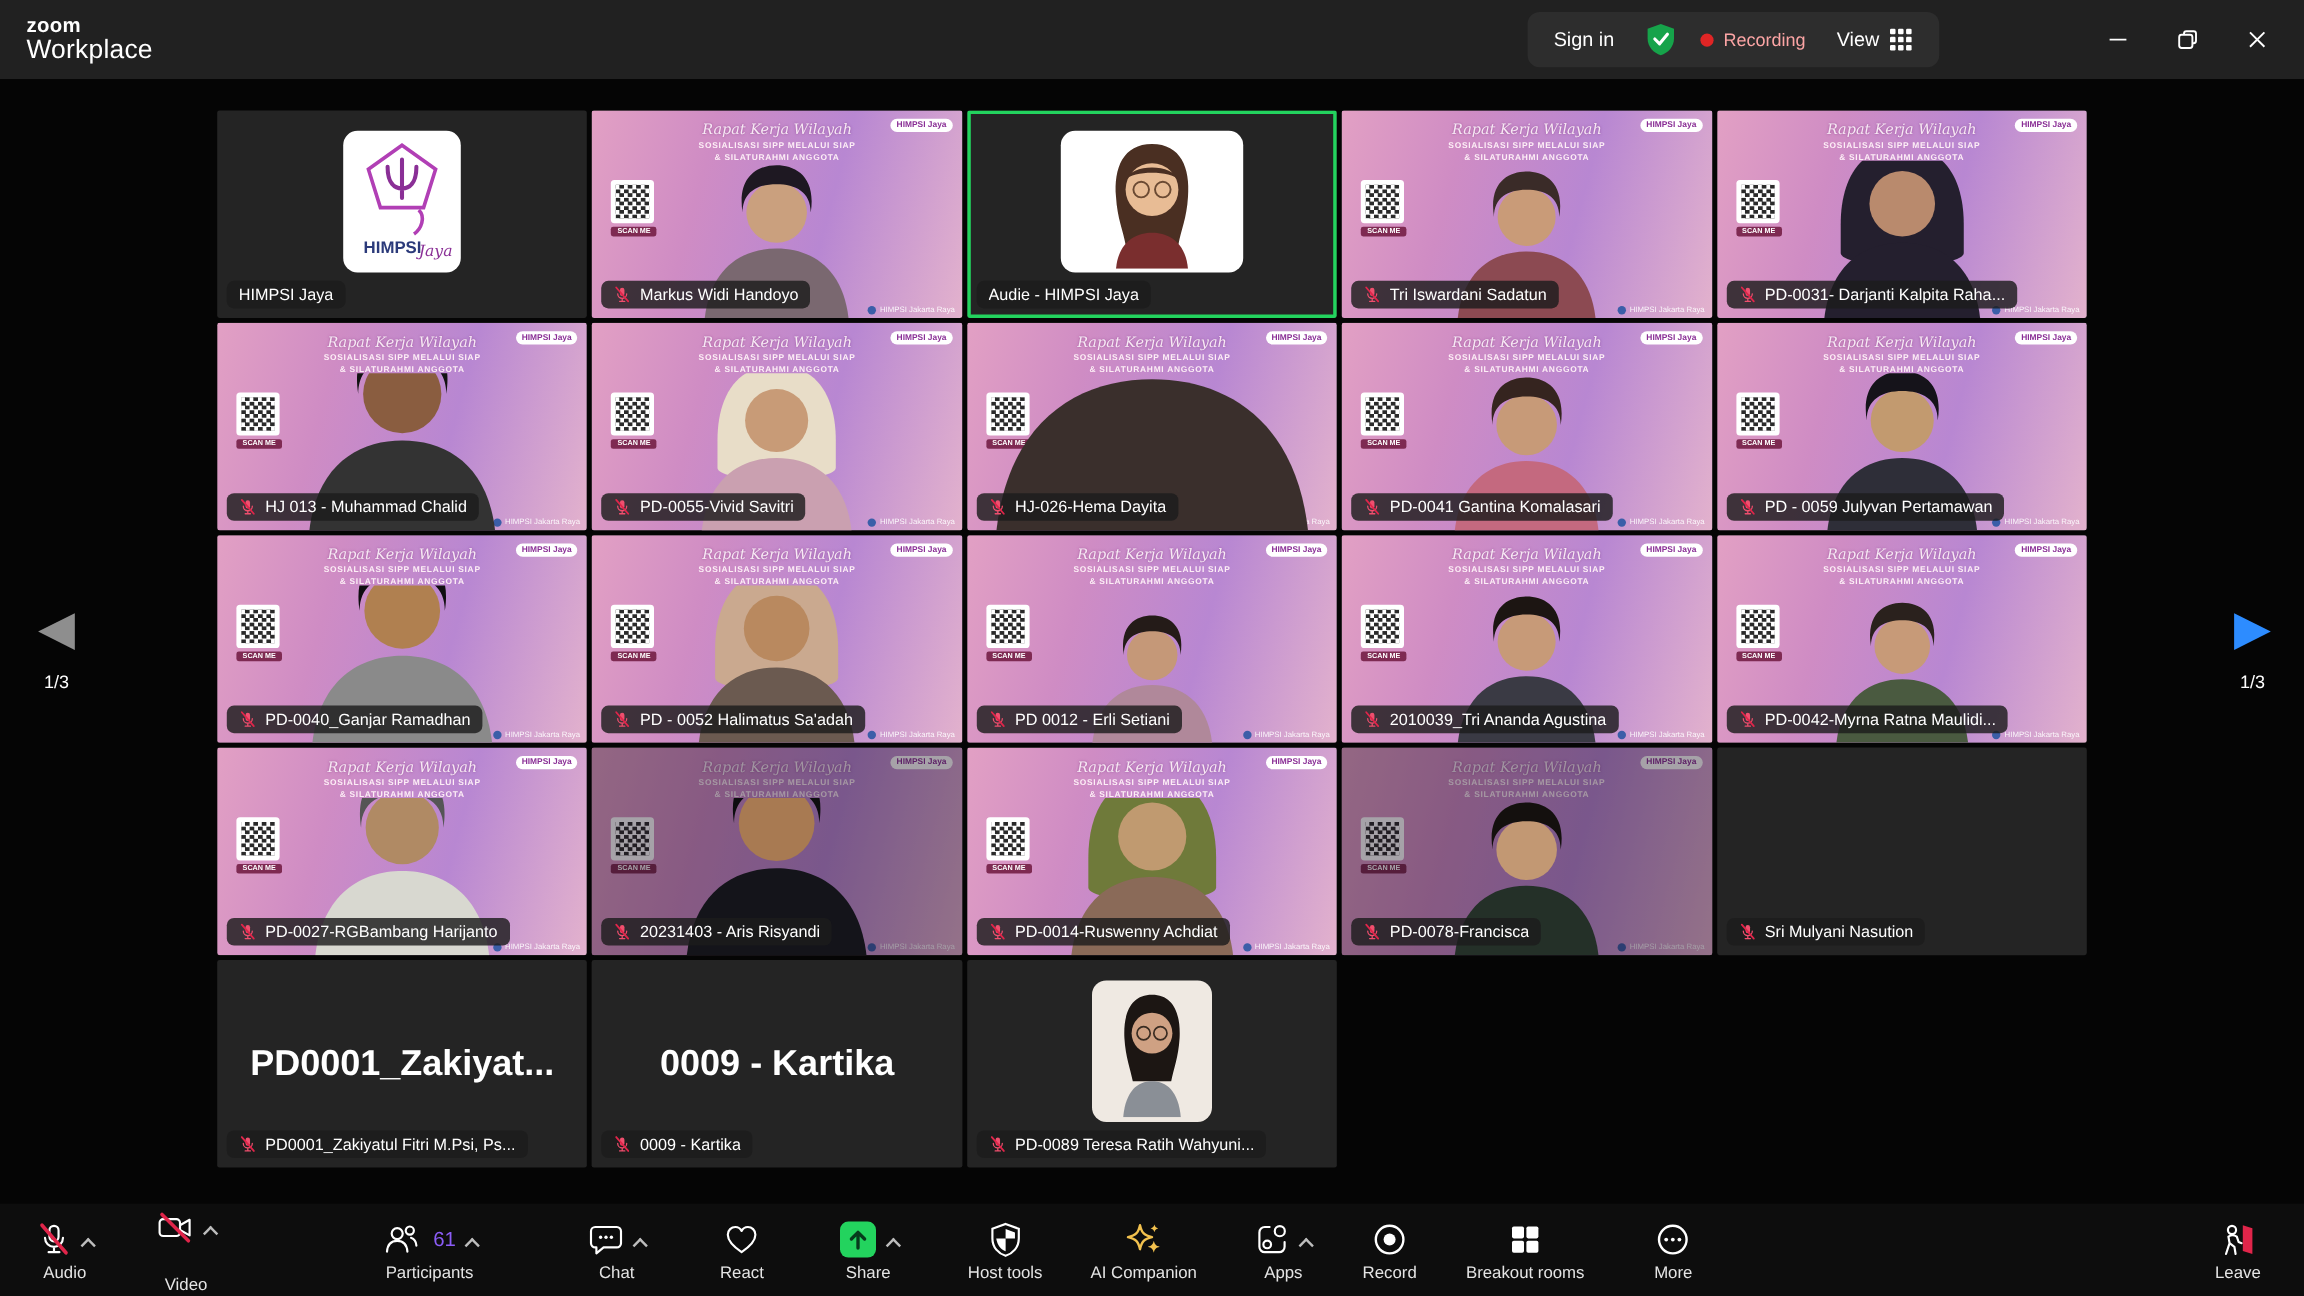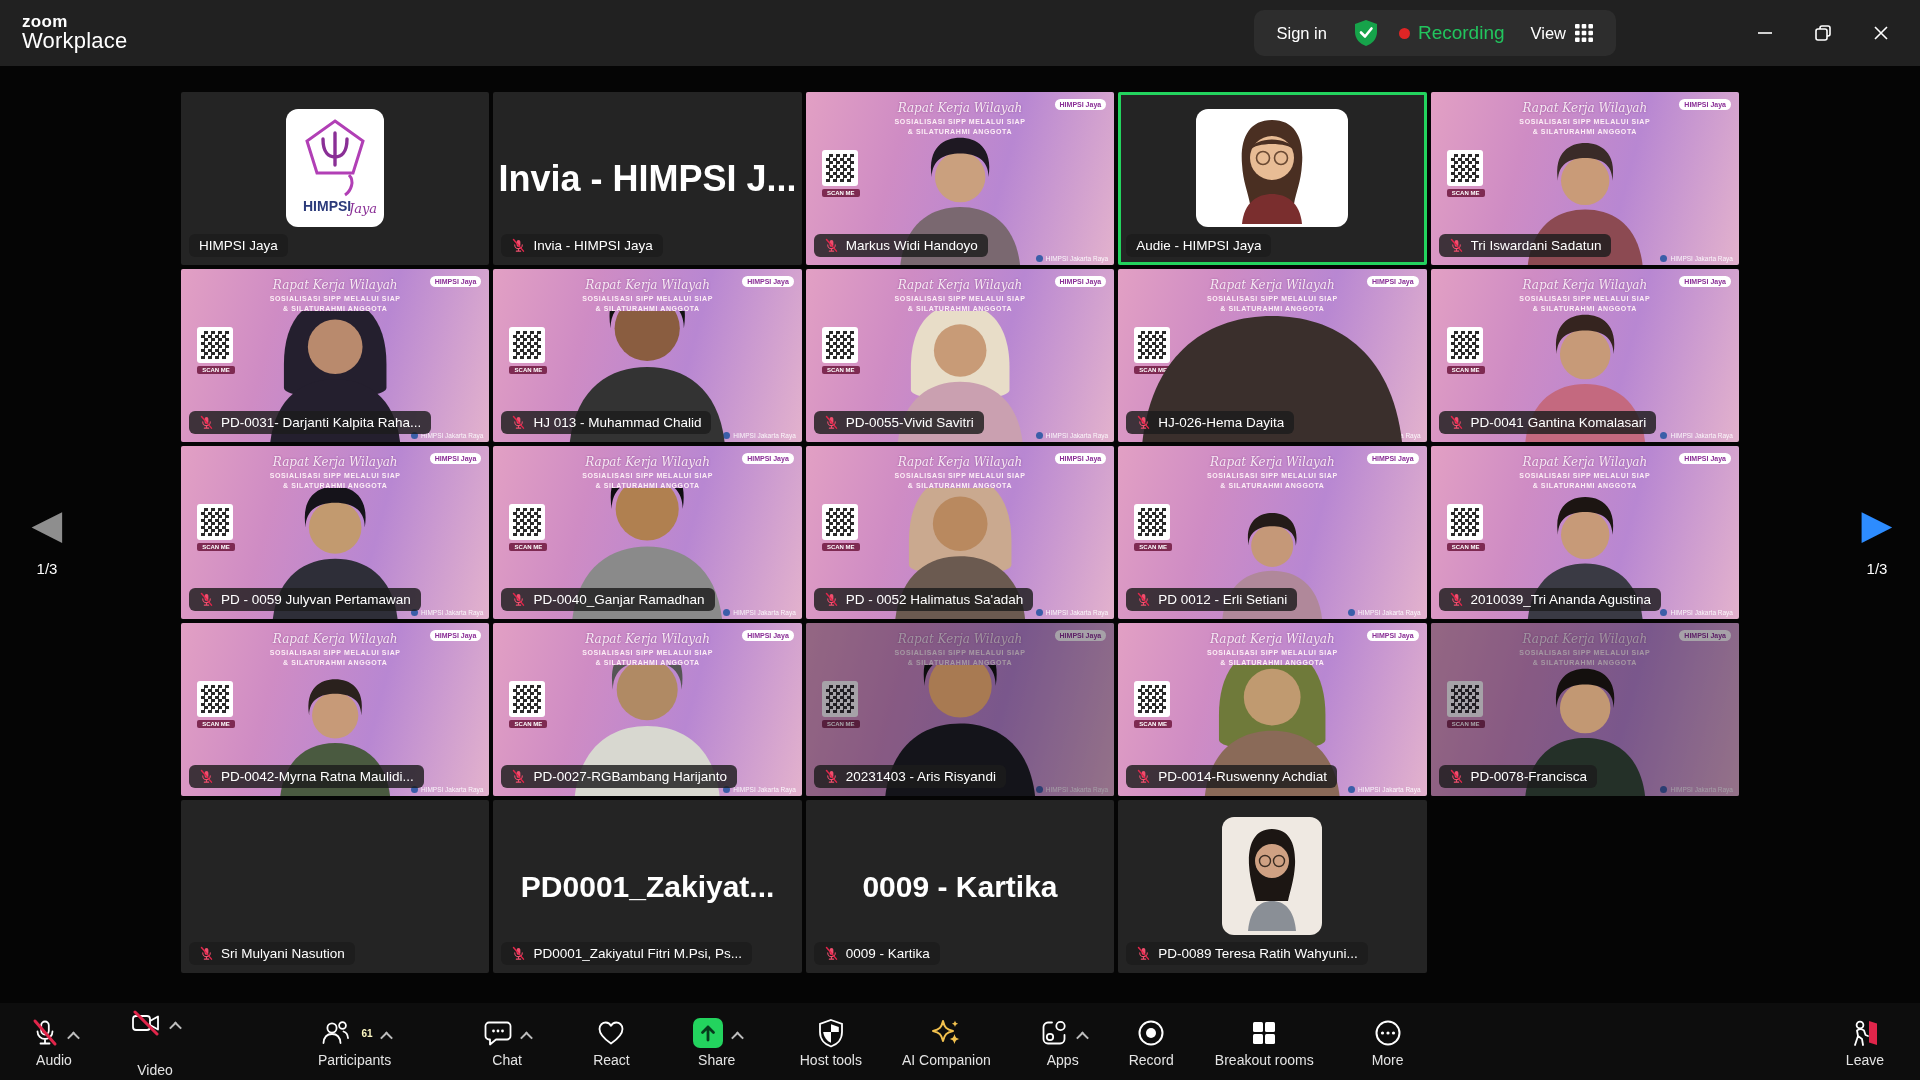--- a/index.html
+++ b/index.html
@@ -10,21 +10,21 @@
   
   .topbar { position:absolute; top:0; left:0; width:100%; height:66px; background:#212121; display:flex; align-items:center; }
   .zlogo { margin-left:22px; color:#fff; line-height:1.02; }
   .zlogo .l1 { font-size:17px; font-weight:700; letter-spacing:.3px; }
   .zlogo .l2 { font-size:22px; font-weight:500; letter-spacing:.2px; }
   .ctrl-pill { margin-left:auto; height:46px; background:#2d2d2d; border-radius:10px; display:flex; align-items:center; padding:0 16px; gap:20px; }
   .signin { background:none; border:none; color:#fff; font-size:16.5px; font-family:inherit; cursor:pointer; padding:4px 6px; }
   .shield-btn { background:none; border:none; cursor:pointer; display:flex; align-items:center; }
   .rec { display:flex; align-items:center; gap:8px; cursor:pointer; }
   .rec-dot { width:11px; height:11px; border-radius:50%; background:#e02525; }
-  .rec-label { color:#22c55e; font-size:19px; }
+  .rec-label { color:#fca5a5; font-size:15px; }
   .view-btn { background:none; border:none; color:#fff; font-size:16.5px; font-family:inherit; cursor:pointer; display:flex; align-items:center; gap:8px; padding:4px 6px; }
   .winctrls { display:flex; align-items:center; margin-left:120px; margin-right:10px; }
   .winbtn { width:58px; height:50px; background:none; border:none; cursor:pointer; display:flex; align-items:center; justify-content:center; color:#fff; }
 
   
   .stage { position:absolute; top:66px; left:0; width:1920px; height:937px; background:#050505; }
   .grid { position:absolute; left:181px; top:26px; width:1558px; display:grid; grid-template-columns:repeat(5,1fr); grid-auto-rows:173px; gap:4px; }
   .tile { position:relative; background:#242424; overflow:hidden; border-radius:2px; cursor:pointer; }
   .tile.active { box-shadow:0 0 0 3px #23d35e inset; }
   .bigtext { position:absolute; inset:0; display:flex; align-items:center; justify-content:center; color:#fff; font-weight:700; white-space:nowrap; overflow:hidden; }
@@ -59,21 +59,21 @@
   .pag.left { left:12px; top:438px; } .pag.left .arrow { color:#8e8e8e; }
   .pag.right { right:8px; top:438px; } .pag.right .arrow { color:#2d8cff; }
   .pag .pnum { margin-top:16px; color:#fff; font-size:15px; }
 
   
   .toolbar { position:absolute; bottom:0; left:0; width:1920px; height:77px; background:#0d0d0d; display:flex; align-items:center; }
   .tb { display:flex; flex-direction:column; align-items:center; background:none; border:none; cursor:pointer; font-family:inherit; }
   .tb .icon-row { height:36px; display:flex; align-items:center; gap:9px; }
   .tb .tlabel { margin-top:1px; font-size:14px; color:#e4e4e4; white-space:nowrap; }
   .caret { width:9px; height:9px; border-left:2px solid #bdbdbd; border-top:2px solid #bdbdbd; transform:rotate(45deg) translate(1px,1px); margin-top:6px; }
-  .badge61 { color:#fef9c3; font-size:10px; font-weight:700; margin-left:2px; }
+  .badge61 { color:#8b5cf6; font-size:17px; font-weight:400; margin-left:2px; }
   .tb[data-id="audio"] { margin-left:30px; }
   .tb[data-id="video"] { margin-left:52px;gap:20px; }
   .tb[data-id="participants"] { margin-left:138px; }
   .tb[data-id="chat"] { margin-left:92px; }
   .tb[data-id="react"] { margin-left:62px; }
   .tb[data-id="share"] { margin-left:62px; }
   .tb[data-id="host-tools"] { margin-left:58px; }
   .tb[data-id="ai-companion"] { margin-left:40px; }
   .tb[data-id="apps"] { margin-left:48px; }
   .tb[data-id="record"] { margin-left:42px; }
@@ -151,31 +151,20 @@
       <text x="10" y="96" font-size="14" font-weight="bold" fill="#2b3a7a" font-family="Liberation Sans, sans-serif">HIMPSI</text>
       <text x="56" y="98" font-size="13" font-style="italic" fill="#8a2f96" font-family="DejaVu Serif, serif">Jaya</text>
     </svg>
           </div>
           <div class="name-chip">
 
       <span class="pname">HIMPSI Jaya</span>
     </div>
         </div>
         <div class="tile">
-          <div class="bigtext lg">Invia - HIMPSI J...</div>
-          <div class="name-chip">
-      <svg width="15" height="15" viewBox="0 0 24 24">
-    <rect x="9" y="3" width="6" height="11" rx="3" fill="#ef4f6e"></rect>
-    <path d="M6 11 a6 6 0 0 0 12 0 M12 17 v4 M8.5 21 h7" fill="none" stroke="#ef4f6e" stroke-width="1.7" stroke-linecap="round"></path>
-    <line x1="4" y1="2.5" x2="20" y2="21" stroke="#e0254a" stroke-width="2.4" stroke-linecap="round"></line>
-  </svg>
-      <span class="pname">Invia - HIMPSI Jaya</span>
-    </div>
-        </div>
-        <div class="tile">
           <div class="vbg ">
     <div class="vbg-script">Rapat Kerja Wilayah</div>
     <div class="vbg-sub s1">SOSIALISASI SIPP MELALUI SIAP</div>
     <div class="vbg-sub s2">&amp; SILATURAHMI ANGGOTA</div>
     <div class="vbg-badge">HIMPSI Jaya</div>
     <div class="vbg-qr">
       <div class="qr-box">
                 <div class="qr-inner"></div>
               </div>
       <div class="scan">SCAN ME</div>

